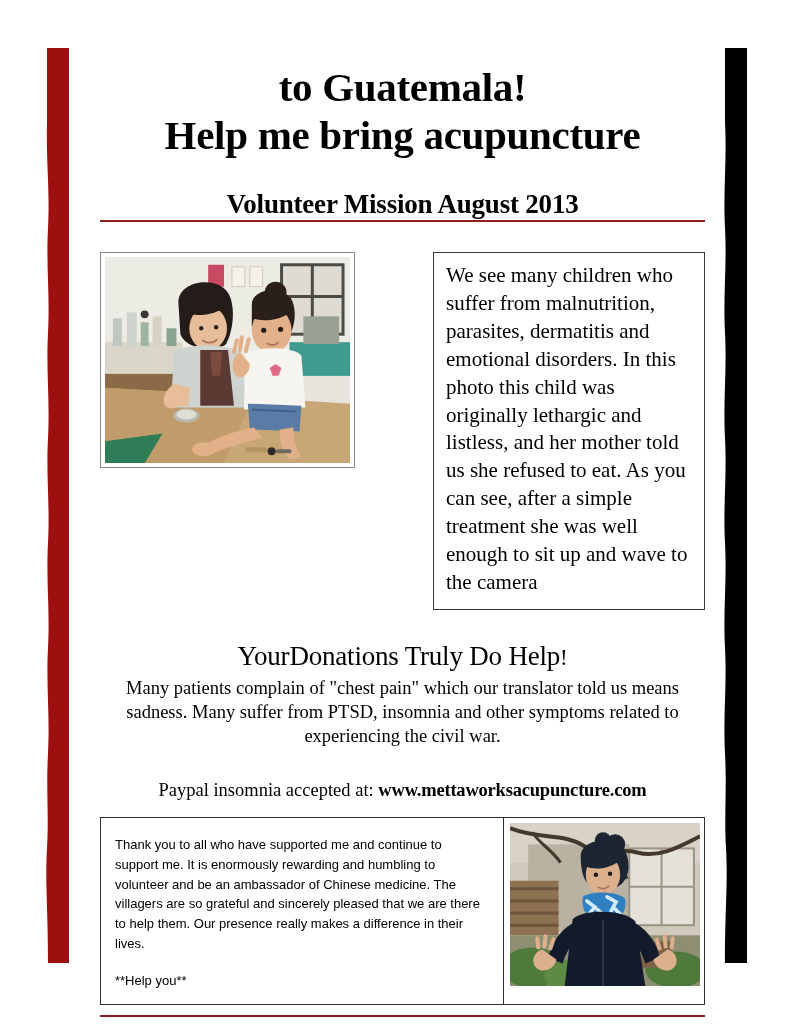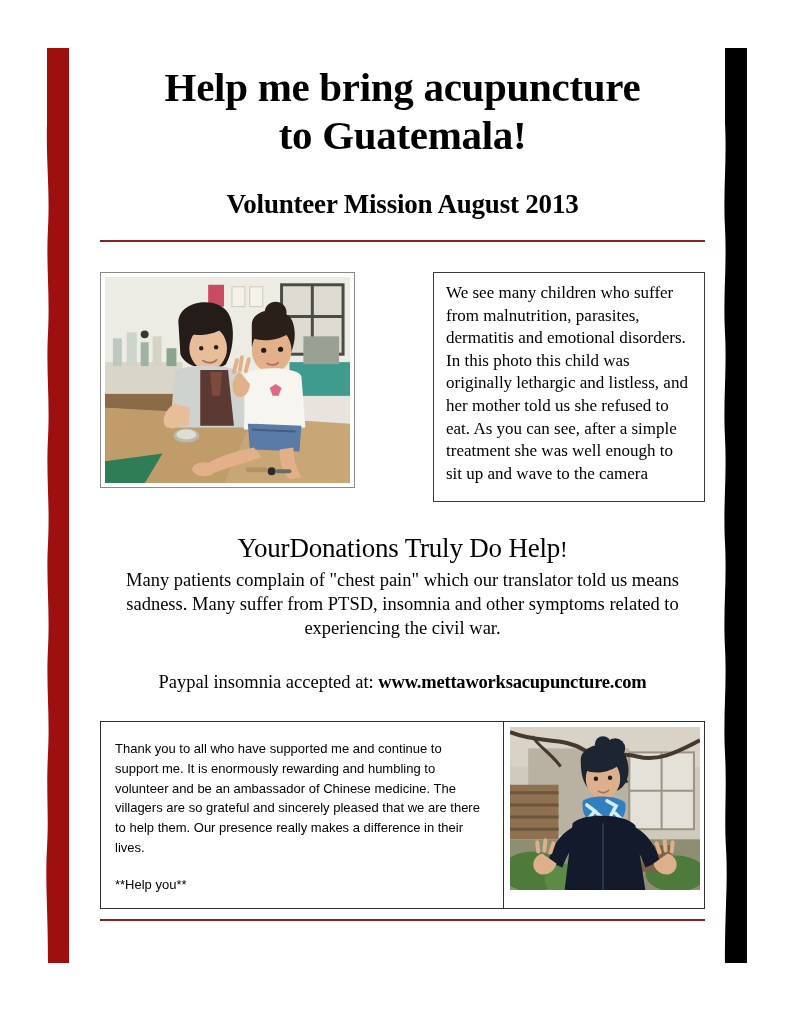--- a/index.html
+++ b/index.html
@@ -45,21 +45,21 @@
     margin: 0;
     padding: 8px 10px 0 10px;
   }
   .main-title .line { display: block; }
 
   .subtitle {
     text-align: center;
     font-size: 27px;
     font-weight: bold;
     margin: 0;
-    padding: 29px 0 20px 0;
+    padding: 29px 0 0 0;
     letter-spacing: -0.2px;
   }
 
   .rule-red {
     border: 0;
     border-top: 2px solid #8E2020;
     margin: 0;
     width: 100%;
   }
 
@@ -88,21 +88,21 @@
 
   .sidebar-spacer { flex: 1 1 auto; }
 
   .info-box {
     flex: 0 0 auto;
     width: 272px;
     min-height: 230px;
     border: 1px solid #3a3a3a;
     box-sizing: border-box;
     padding: 9px 11px 12px 12px;
-    font-size: 17px;
+    font-size: 21px;
     line-height: 1.33;
   }
 
   
   .donate-head {
     text-align: center;
     font-size: 27px;
     font-weight: normal;
     margin: 0;
     padding: 31px 0 2px 0;
@@ -125,21 +125,21 @@
     padding: 32px 0 0 0;
   }
   .paypal-line .url {
     font-weight: bold;
     letter-spacing: -0.2px;
   }
 
   
   .bottom-table {
     display: flex;
-    margin-top: 28px;
+    margin-top: 16px;
     border: 1px solid #2f2f2f;
     box-sizing: border-box;
     width: 100%;
     min-height: 175px;
   }
   .bottom-cell-text {
     flex: 1 1 auto;
     border-right: 1px solid #2f2f2f;
     padding: 17px 16px 14px 14px;
     font-family: "Liberation Sans", "DejaVu Sans", sans-serif;
@@ -203,22 +203,22 @@
              C1,455 5,430 3,390
              C1,350 5,325 3,285
              C1,245 5,220 3,180
              C1,140 5,115 3,75 Z" fill="#000000"></path>
   </svg>
 </div>
 
 <div class="content">
 
   <h1 class="main-title">
+    <span class="line">to Guatemala!</span>
     <span class="line">Help me bring acupuncture</span>
-    <span class="line">to Guatemala!</span>
   </h1>
 
   <h2 class="subtitle">Volunteer Mission August 2013</h2>
   <hr class="rule-red">
 
   <div class="photo-row">
 
     <div class="photo-frame">
       <div class="photo-inner">
         <svg viewBox="0 0 247 208" preserveAspectRatio="xMidYMid slice" aria-hidden="true">

